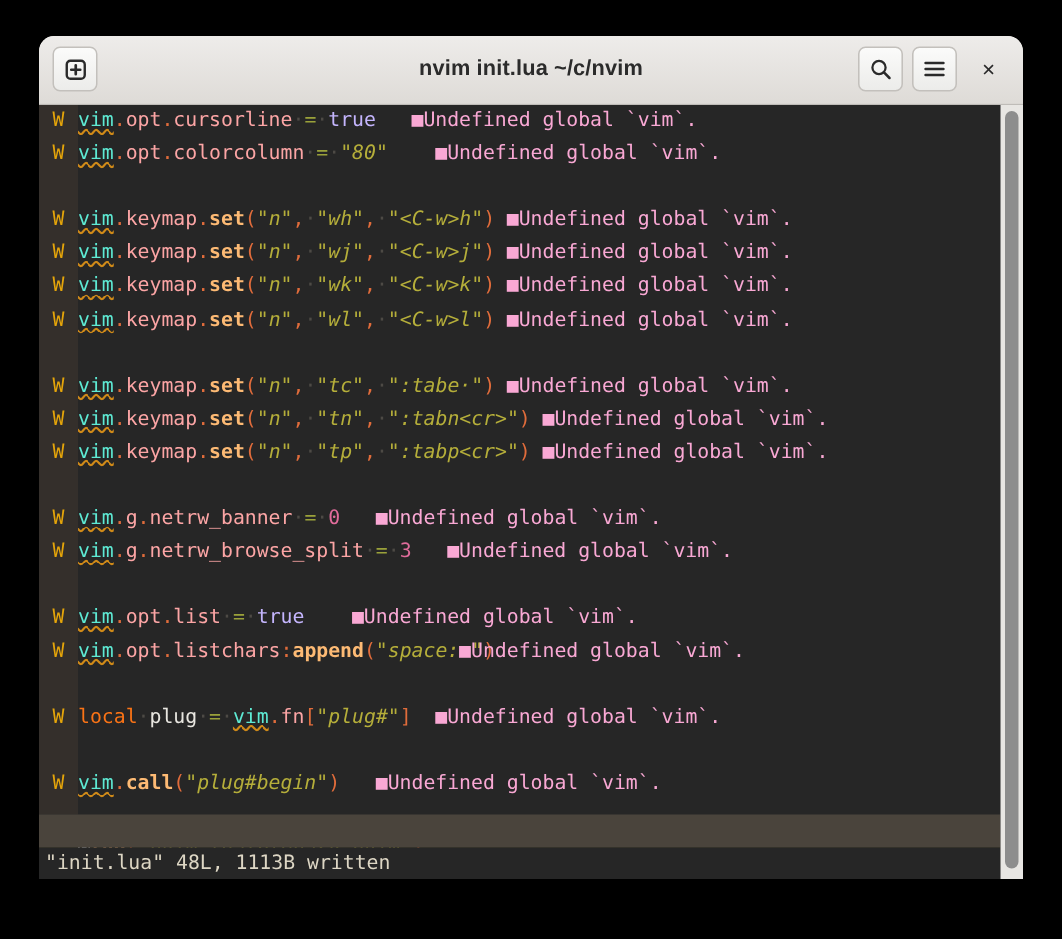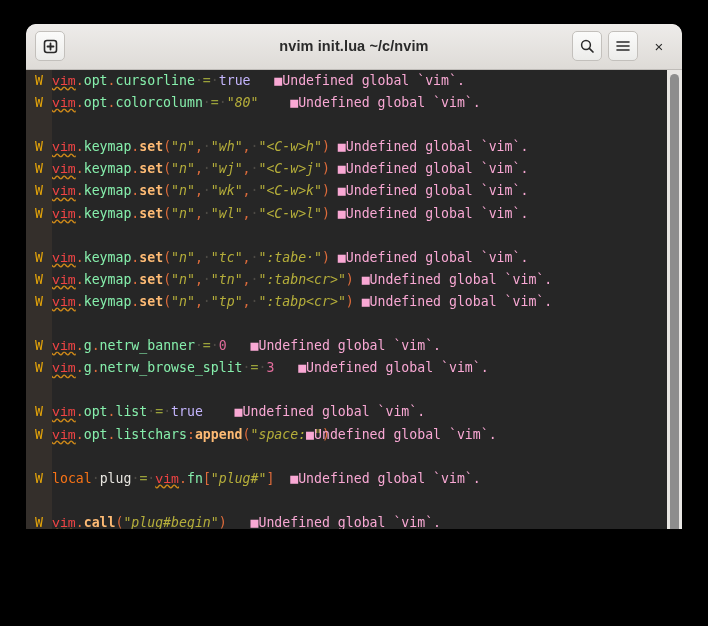--- a/index.html
+++ b/index.html
@@ -8,21 +8,21 @@
     width: 708px; height: 626px;
     overflow: hidden;
   }
   body {
     font-family: "DejaVu Sans Mono", monospace;
   }
 
   .window {
     position: absolute;
     left: 26px; top: 24px;
-    width: 656px; height: 505px;
+    width: 656px; height: 562px;
     background: #e8e6e3;
     border-radius: 10px 10px 0 0;
     box-shadow: 0 1px 4px rgba(0,0,0,0.6);
     overflow: hidden;
   }
 
   
   .titlebar {
     position: relative;
     height: 45px;
@@ -92,25 +92,25 @@
   .sign {
     display: inline-block;
     width: 26px;
     text-align: center;
     color: #e5a50a;
   }
   .code { display: inline; }
 
   
   .s-var    { color: #e8e6e0; }
-  .s-vimund { color: #ef4444;
+  .s-vimund { color: #5eead4;
               text-decoration: underline wavy #d08a18;
-              text-decoration-skip-ink: none; font-family: Liberation Mono, monospace; }
+              text-decoration-skip-ink: none; }
   .s-dot    { color: #e06c3b; }
-  .s-field  { color: #86efac; }
+  .s-field  { color: #fca5a5; }
   .s-func   { color: #fdba74; font-weight: bold; }
   .s-punct  { color: #e06c3b; }
   .s-str    { color: #b5ae3a; font-style: italic; }
   .s-bool   { color: #c4b5fd; }
   .s-num    { color: #e06c9b; }
   .s-op     { color: #9aa13a; }
   .s-kw     { color: #f97316; }
   .s-space  { color: #4d4a45; }
   .s-diag   { color: #f9a8d4; }
   .s-cursor { background: #e8e6e0; color: #3d3a22; }

